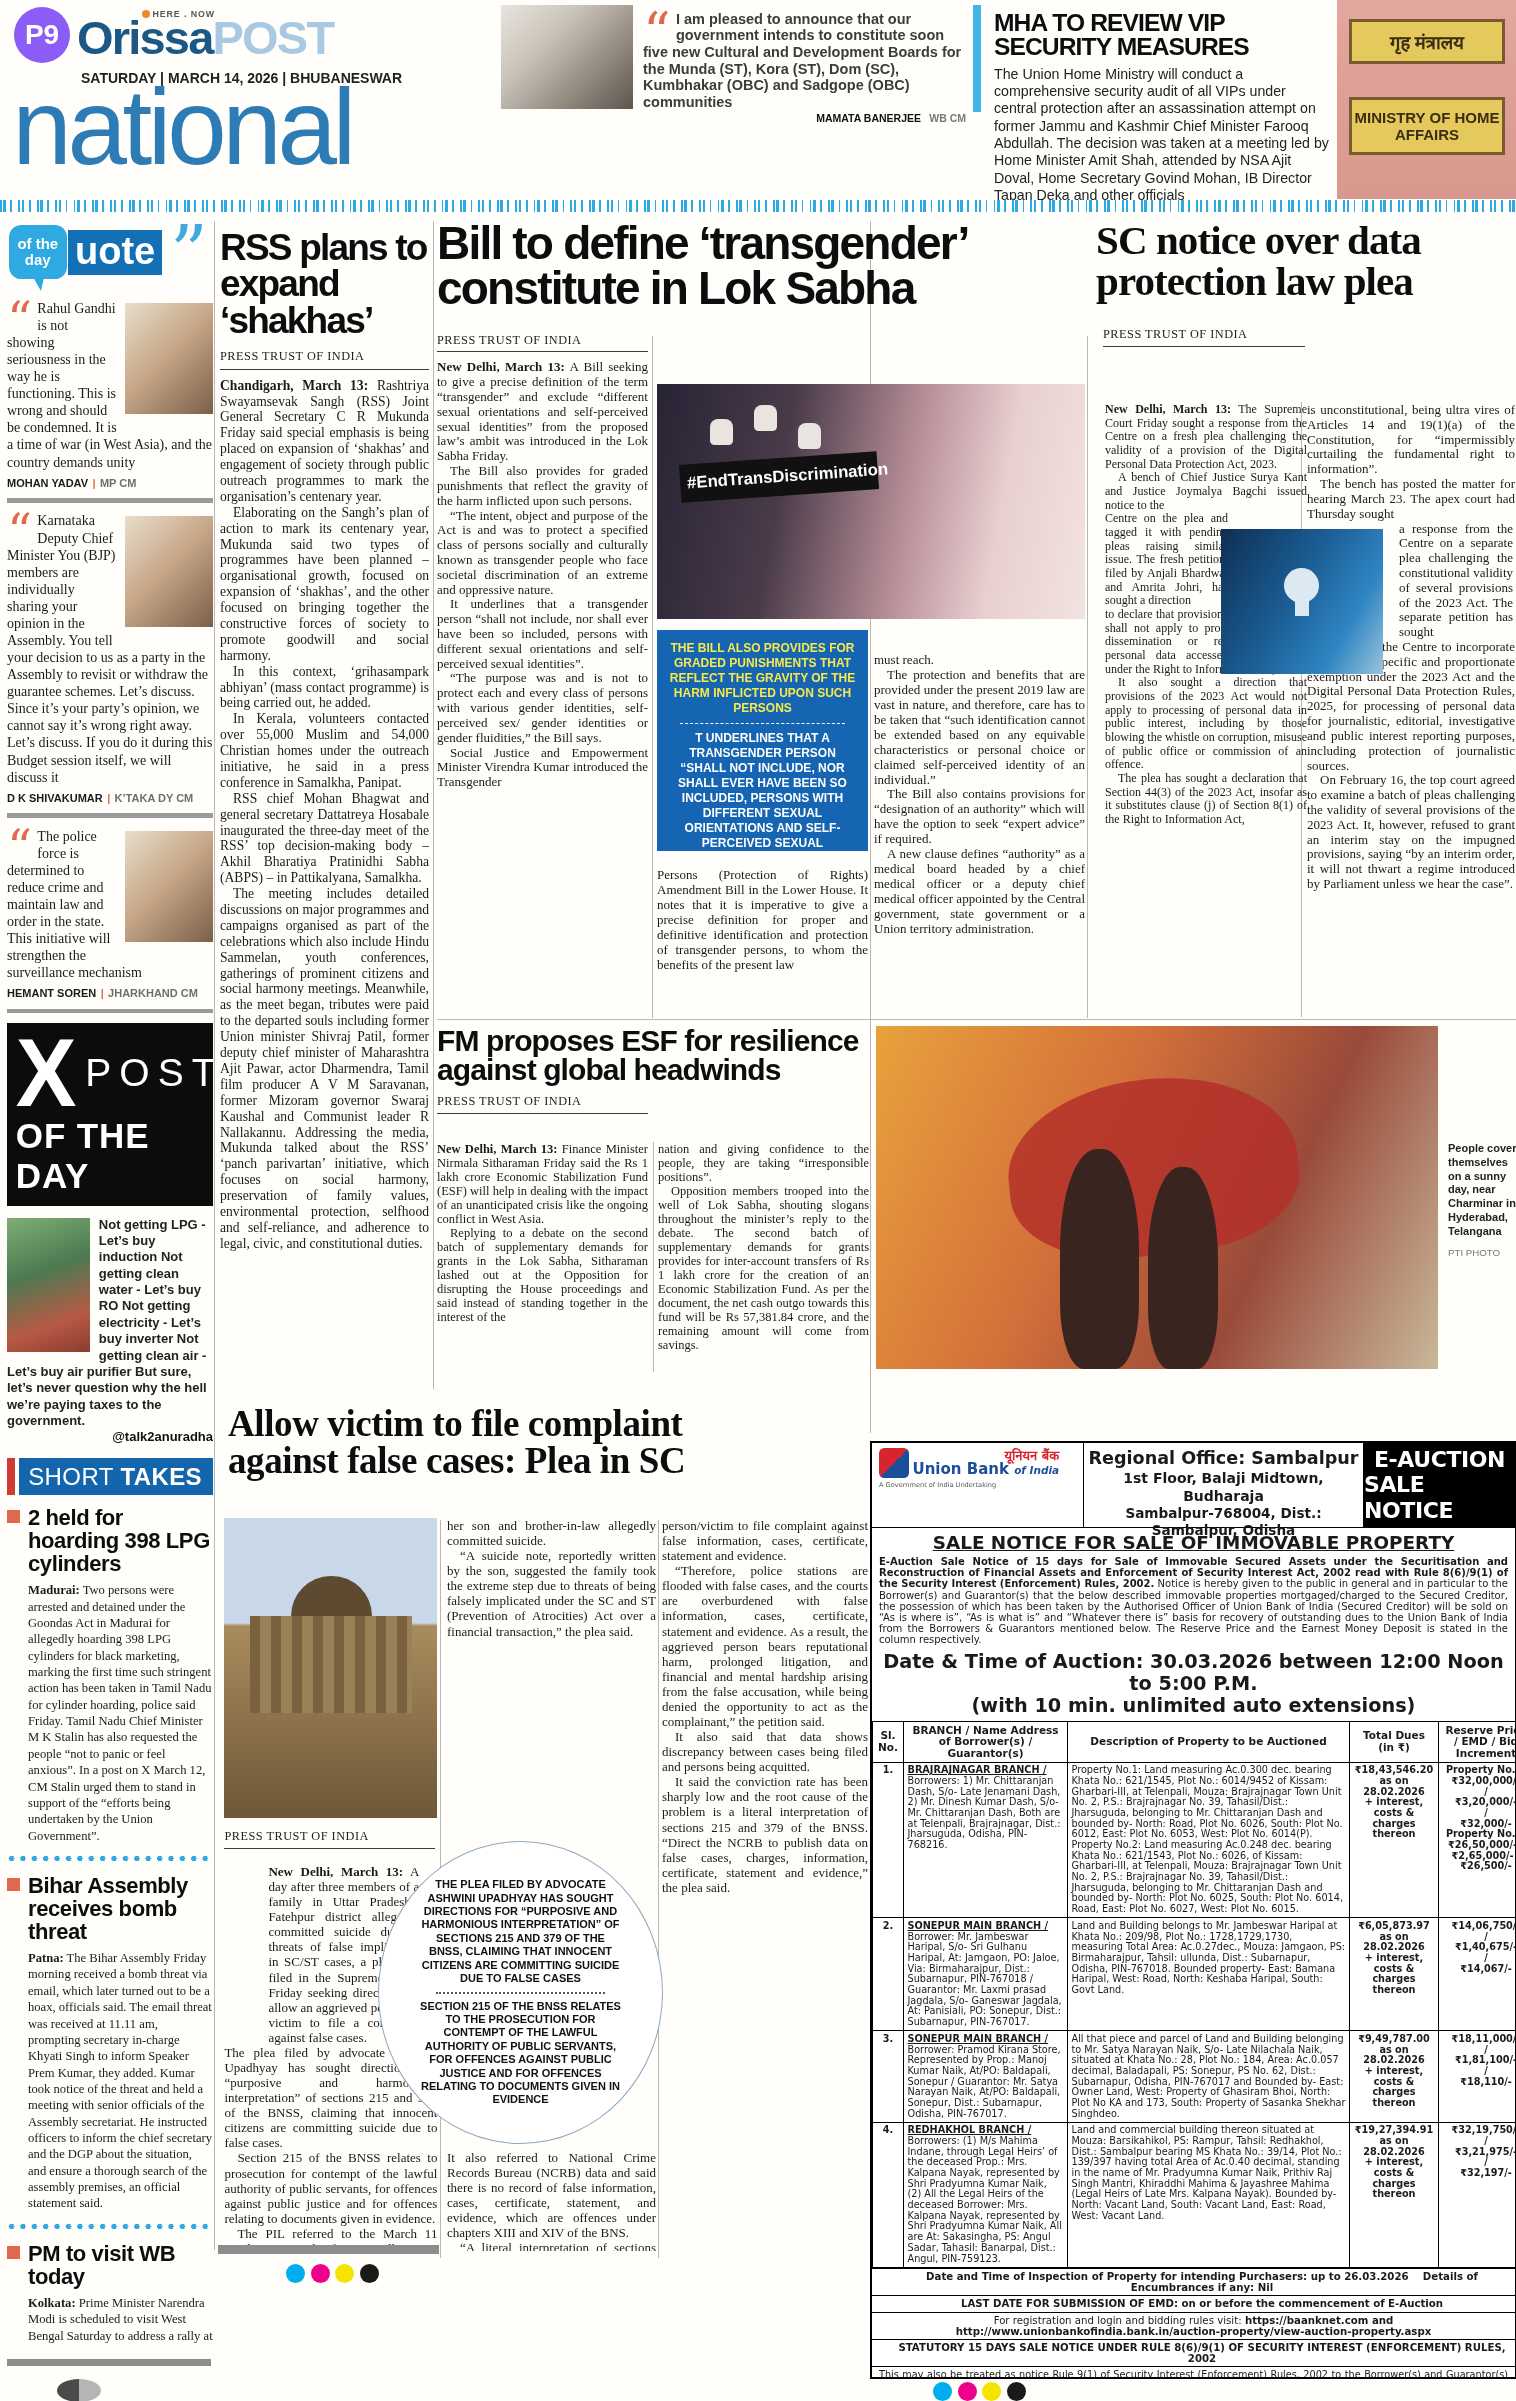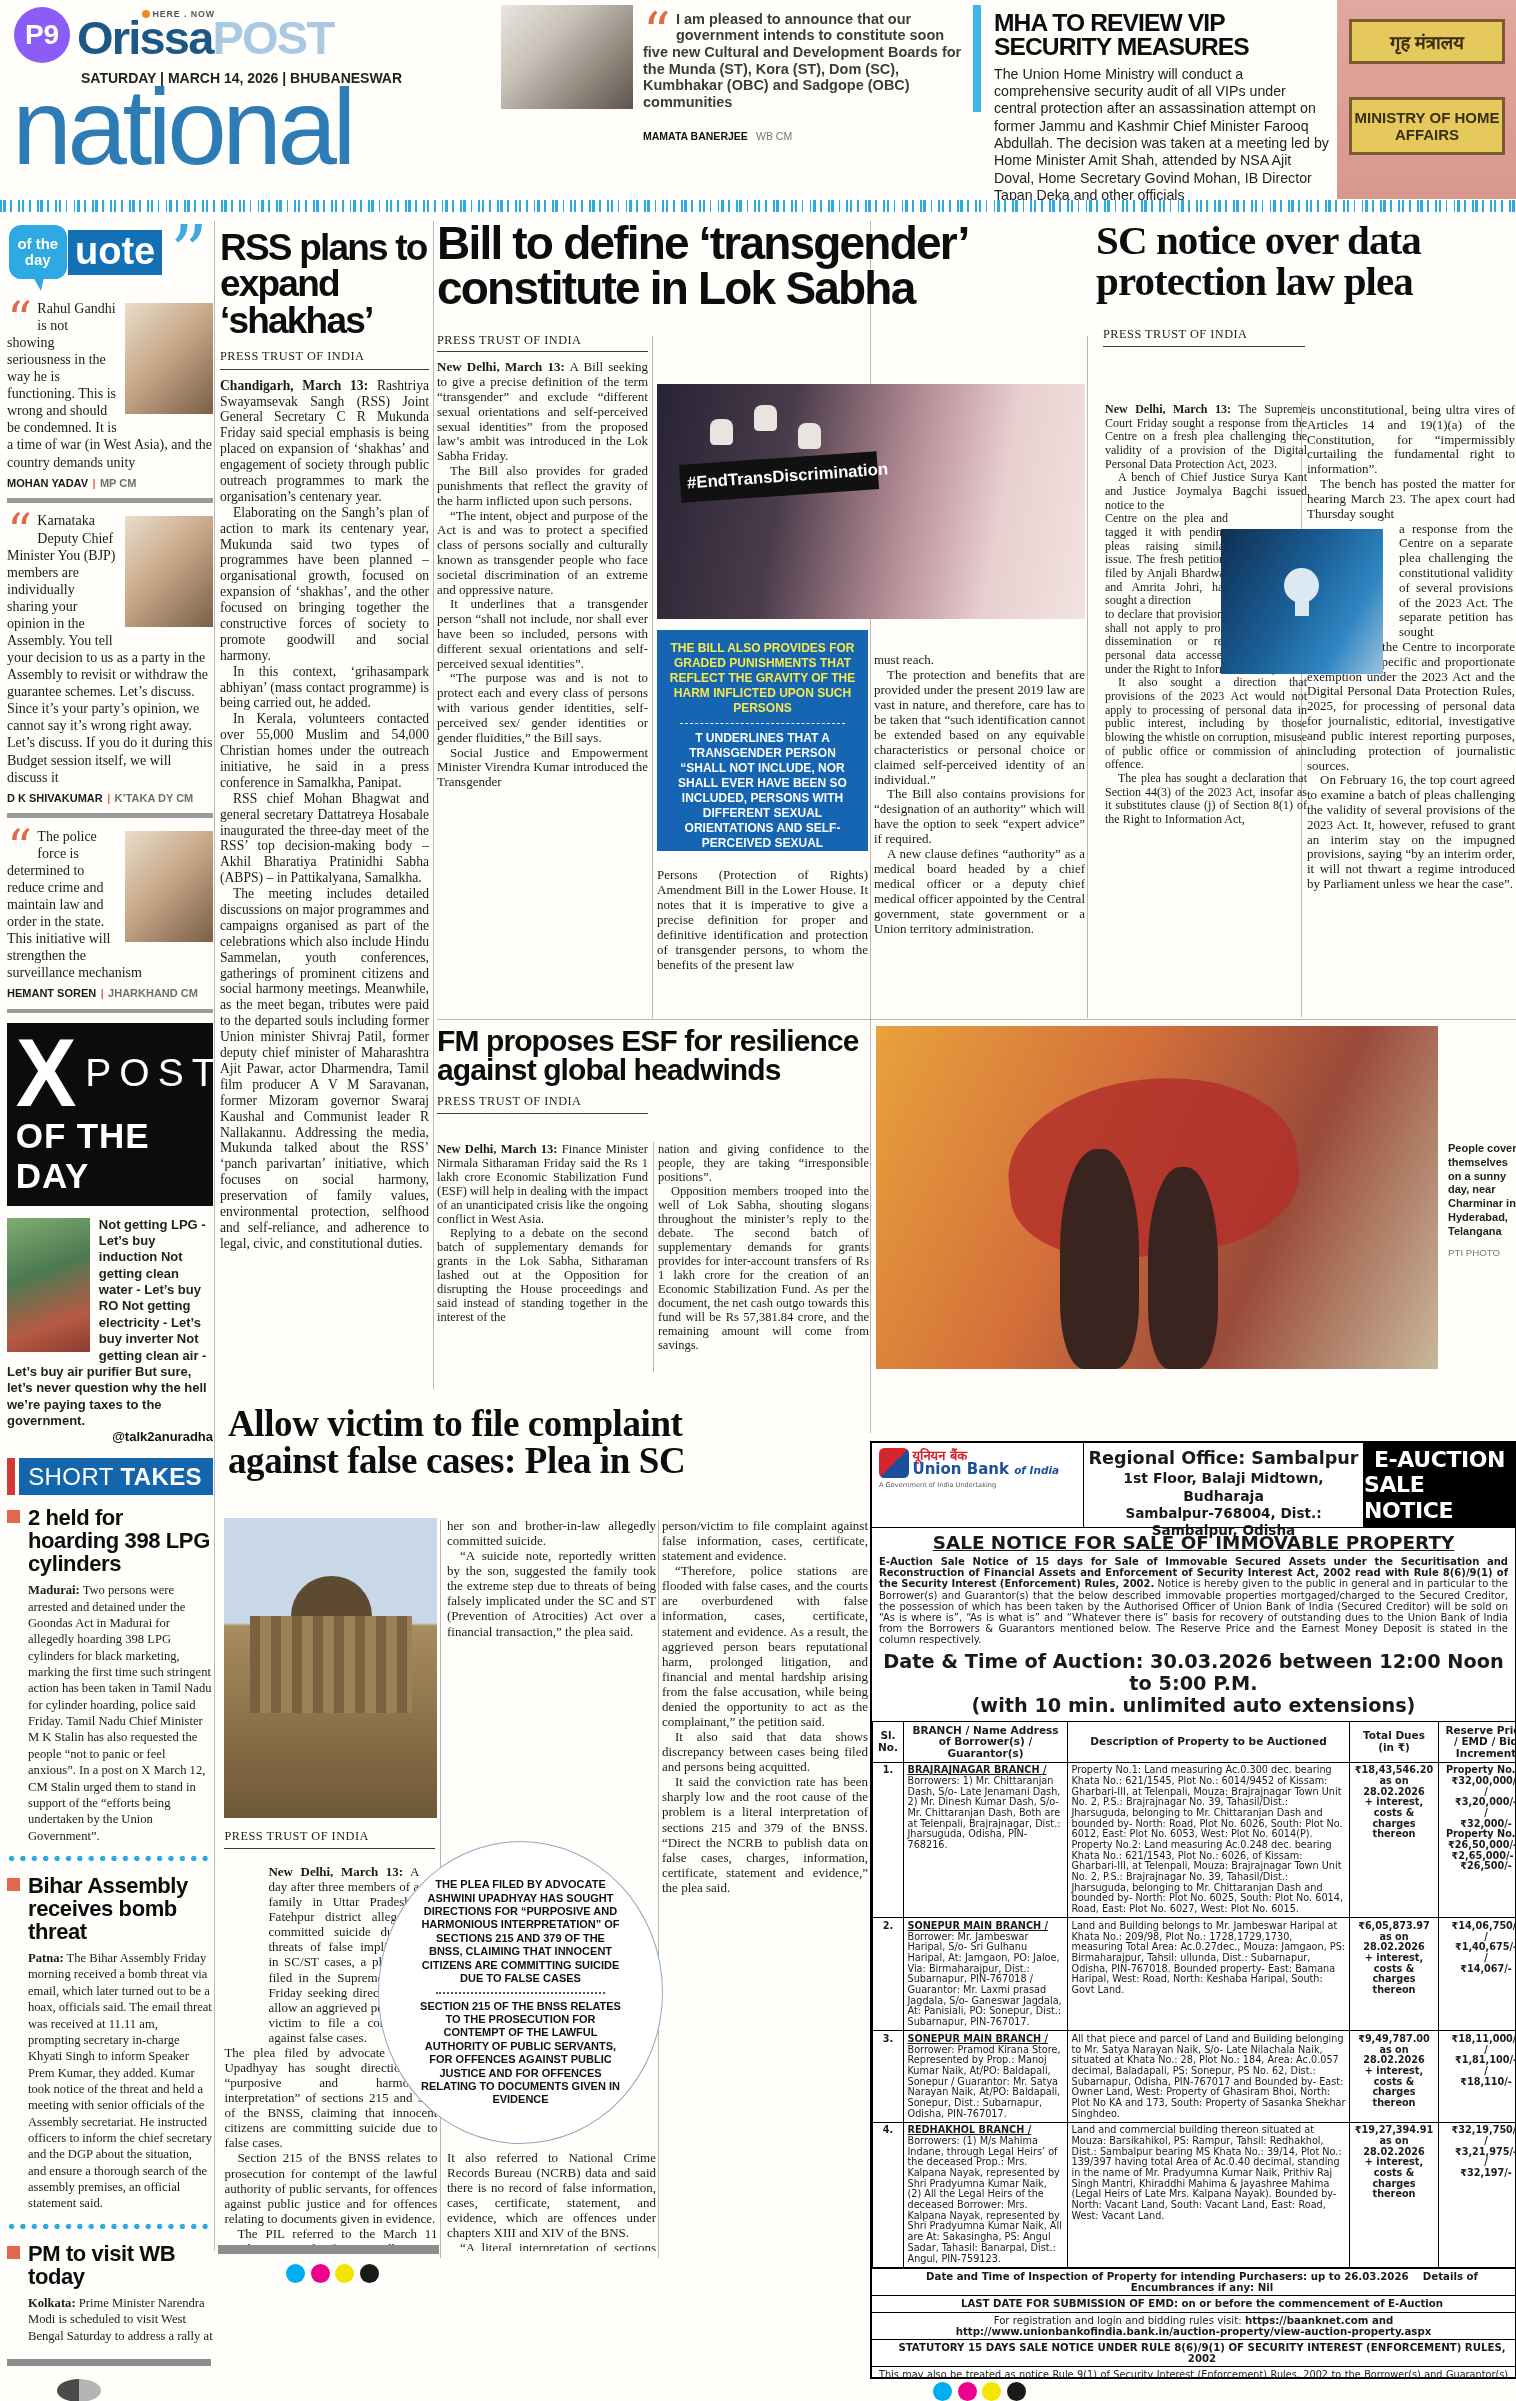--- a/index.html
+++ b/index.html
@@ -17,21 +17,21 @@
       letter-spacing:-1.8px;line-height:1;}
   .brand .b1{color:#1b5886;} .brand .b2{color:#a9c9e2;}
   .dateline{left:81px;top:70px;font-family:"Liberation Sans",sans-serif;font-weight:700;font-size:14px;color:#222;}
   .section-title{left:12.3px;top:74px;font-family:"Liberation Sans",sans-serif;font-weight:400;
       font-size:107px;letter-spacing:-4.4px;color:#2e7cb5;line-height:1;}
   .mamata-ph{left:501px;top:5.3px;width:132px;height:104px;
       background:linear-gradient(135deg,#e8e4de 0%,#c9c2b8 35%,#8f867c 70%,#5d564e 100%);}
   .topquote{left:643px;top:10.5px;width:323px;height:104px;}
   .topquote .qm{float:left;font-size:54px;line-height:.55;color:#e0694b;font-family:"DejaVu Serif",serif;margin:7px 5.3px 0 0;height:26px;}
   .topquote p{margin:0;font-family:"Liberation Sans",sans-serif;font-weight:700;font-size:14.5px;line-height:1.15;color:#3c3c3c;}
-  .topquote .attr{margin-top:19px;font-family:"Liberation Sans",sans-serif;font-size:10.5px;font-weight:400;color:#111;}
+  .topquote .attr{margin-top:1px;font-family:"Liberation Sans",sans-serif;font-size:10.5px;font-weight:700;color:#111;text-align:right;}
   .topquote .attr .role{color:#777;margin-left:5.3px;}
   .bluebar{left:973px;top:5.3px;width:8px;height:107px;background:#3fb6e8;}
   .mha{left:994px;top:10.5px;width:336px;}
   .mha h2{margin:0 0 7px;font-family:"Liberation Sans",sans-serif;font-weight:700;font-size:24.6px;
       line-height:.98;letter-spacing:-0.9px;color:#0d0d0d;}
   .mha p{margin:0;font-family:"Liberation Sans",sans-serif;font-size:14.2px;line-height:1.22;color:#222;}
   .mha-ph{left:1337px;top:0;width:180px;height:199px;background:linear-gradient(#e2a79e,#d8988e);}
   .sign{position:absolute;left:12.3px;right:12.3px;background:#e5c95c;border:3.5px solid #7a5a2f;color:#3a2d12;
       font-weight:700;text-align:center;font-family:"Liberation Serif",serif;}
   .sign1{top:19.3px;padding:7px 1.8px;font-size:18.4px;}
@@ -160,21 +160,21 @@
   .oval .odots{border-top:2.6px dotted #555;margin:6.1px 17.6px;}
   .oval .p2{font-size:11px;line-height:1.22;margin:0;color:#111;}
   
   .auction{left:870px;top:1441px;width:647px;height:938px;border:2.2px solid #000;box-sizing:border-box;
       font-family:"DejaVu Sans",sans-serif;background:#fff;overflow:hidden;}
   .au-head{display:flex;border-bottom:1.8px solid #000;height:84px;}
   .au-logo{width:211px;padding:5.3px 7px;box-sizing:border-box;}
   .au-logo .mark{display:flex;gap:3.5px;align-items:center;}
   .emb{width:30px;height:30px;border-radius:5.3px;background:linear-gradient(135deg,#d6252e 50%,#1b4f9c 50%);}
   .au-logo .nm{line-height:1.02;}
-  .au-logo .dev{color:#d6252e;font-weight:700;font-size:13px;}
+  .au-logo .dev{color:#d6252e;font-weight:700;font-size:13px;text-align:right;}
   .au-logo .en{color:#1b4f9c;font-weight:700;font-size:15px;}
   .au-logo .gov{font-size:6.6px;color:#555;margin-top:2.6px;}
   .au-office{flex:1;border-left:1.8px solid #000;border-right:1.8px solid #000;text-align:center;
       font-weight:700;padding:5.3px 3.5px;line-height:1.25;}
   .au-office .o1{font-size:17.6px;}
   .au-office .o2{font-size:14px;}
   .au-office .o3{font-size:13.6px;}
   .au-tag{width:151px;background:#000;color:#fff;display:flex;flex-direction:column;align-items:center;
       justify-content:center;font-weight:700;font-size:22px;line-height:1.15;letter-spacing:-0.4px;}
   .au-title{text-align:center;font-weight:700;font-size:18.4px;text-decoration:underline;padding:3.5px 0 1.8px;}

